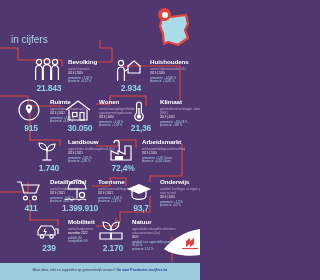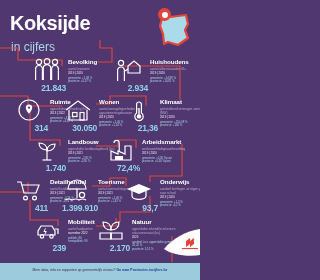--- a/index.html
+++ b/index.html
@@ -12,43 +12,43 @@
   .page{position:absolute;inset:0;}
 
   
   .header{position:absolute;left:0;top:0;width:200px;height:52px;}
   .title{
     position:absolute;left:10px;top:13px;
     font-size:20px;font-weight:bold;color:#ffffff;
     letter-spacing:-0.4px;line-height:20px;
   }
   .subtitle{
-    position:absolute;left:11px;top:42px;
-    font-size:12px;color:#a8d6e6;line-height:10px;
+    position:absolute;left:11px;top:35px;
+    font-size:10px;color:#a8d6e6;line-height:10px;
   }
 
   
   .map-wrap{position:absolute;left:152px;top:8px;width:44px;height:44px;}
   .pin{
     position:absolute;left:6px;top:0px;width:13px;height:13px;border-radius:50%;
     background:#e2453c;
   }
   .pin:after{
     content:"";position:absolute;left:3.5px;top:3.5px;width:6px;height:6px;
     border-radius:50%;background:#ffffff;
   }
 
   
   .lines{position:absolute;left:0;top:0;width:200px;height:280px;}
 
   
   .stat{position:absolute;}
   .stat .icon{position:absolute;left:0;top:0;width:30px;height:26px;}
   .stat .value{
-    position:absolute;left:0;top:25px;width:34px;text-align:right;
+    position:absolute;left:0;top:25px;width:34px;text-align:center;
     font-size:8.5px;font-weight:bold;color:#8fd3e8;letter-spacing:-0.2px;
   }
   .stat .body{position:absolute;left:36px;top:0px;width:58px;}
   .stat .label{
     font-size:6.2px;font-weight:bold;color:#ffffff;line-height:7px;
     letter-spacing:-0.05px;margin-bottom:1.5px;
   }
   .stat .desc{
     font-size:3.1px;color:#b9a8cf;line-height:4px;margin-bottom:1.5px;
   }
@@ -72,21 +72,20 @@
 
   
   .logo{position:absolute;right:0;bottom:17px;width:50px;height:36px;}
 </style>
 </head>
 <body>
 
 <div class="page">
 
   <div class="header">
-    <div class="title">Koksijde</div>
     <div class="subtitle">in cijfers</div>
 
     <div class="map-wrap">
       <svg width="44" height="44" viewBox="0 0 44 44">
         <path d="M10 10 L34 7 L36 16 L33 22 L36 30 L26 37 L16 34 L12 36 L11 26 L8 18 Z" fill="#a9dbe9" stroke="#e2453c" stroke-width="2.2" stroke-linejoin="round"></path>
       </svg>
       <div class="pin"></div>
     </div>
   </div>
 
@@ -148,21 +147,21 @@
   </div>
 
   <div class="stat" style="left:14px;top:98px;">
     <div class="icon">
       <svg width="30" height="26" viewBox="0 0 30 26" fill="none" stroke="#ffffff" stroke-width="1.2">
         <circle cx="15" cy="12" r="10"></circle>
         <path d="M15 6.5 a3.2 3.2 0 013.2 3.2 c0 2.4-3.2 6-3.2 6 s-3.2-3.6-3.2-6 A3.2 3.2 0 0115 6.5Z" fill="#ffffff" stroke="none"></path>
         <circle cx="15" cy="9.7" r="1.1" fill="#51376f" stroke="none"></circle>
       </svg>
     </div>
-    <div class="value">314</div>
+    <div class="value">915</div>
     <div class="body">
       <div class="label">Ruimte</div>
       <div class="desc">oppervlakte verharding (ha)</div>
       <div class="year">2013 | 2022</div>
       <div class="cmp">gemeente: +3,21 %</div>
       <div class="cmp">provincie: +4,92 %</div>
     </div>
   </div>
 
   <div class="stat" style="left:63px;top:98px;">

